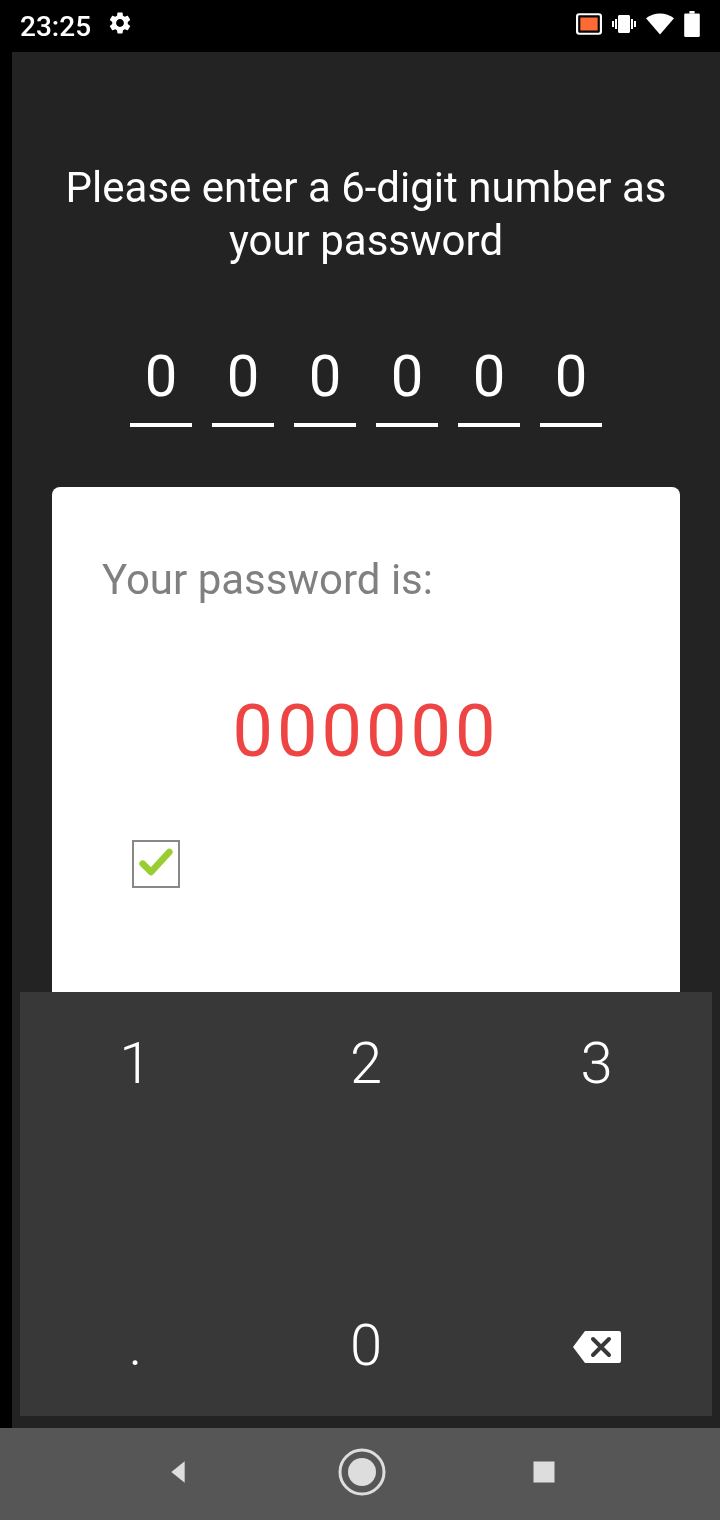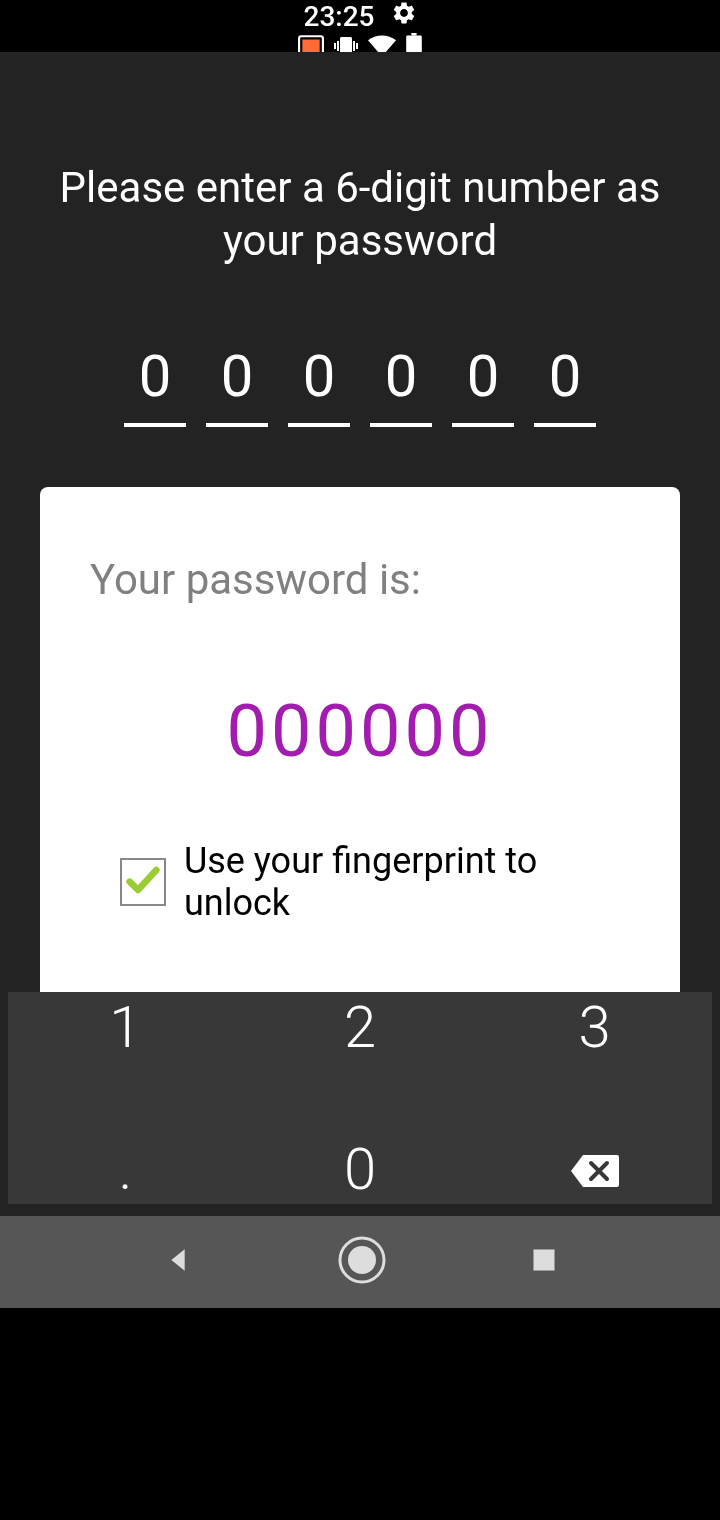--- a/index.html
+++ b/index.html
@@ -16,38 +16,38 @@
       position: relative;
     }
     .status-bar {
       height: 52px;
       background: #000;
       display: flex;
       align-items: center;
       justify-content: space-between;
       padding: 0 20px;
       color: #fff;
-      flex-direction: column;
     }
     .status-left {
       display: flex;
       align-items: center;
       gap: 16px;
       font-size: 28px;
       font-weight: 500;
     }
     .status-right {
       display: flex;
       align-items: center;
       gap: 10px;
     }
     .main-area {
       background: #232323;
-      height: 1164px;
+      height: 1376px;
       position: relative;
+      margin-left: 12px;
     }
     .instruction {
       color: #fff;
       font-size: 42px;
       text-align: center;
       padding: 110px 50px 0;
       line-height: 1.25;
       font-weight: 400;
     }
     .digit-row {
@@ -79,21 +79,21 @@
       background: #fff;
       border-radius: 8px;
       padding: 68px 50px 40px;
     }
     .dialog-title {
       color: #808080;
       font-size: 42px;
       font-weight: 400;
     }
     .password-display {
-      color: #a21caf;
+      color: #ef4444;
       font-size: 72px;
       text-align: center;
       margin-top: 85px;
       letter-spacing: 4px;
       font-weight: 400;
     }
     .checkbox-row {
       display: flex;
       align-items: center;
       gap: 18px;
@@ -238,21 +238,20 @@
     <div class="dialog-title">Your password is:</div>
     <div class="password-display">000000</div>
     <div class="checkbox-row">
       <div class="checkbox">
         <span>
           <svg width="40" height="40" viewBox="0 0 24 24">
               <path d="M4 13l5 5L20 6" stroke="#9acd32" stroke-width="4" fill="none" stroke-linecap="round" stroke-linejoin="round"></path>
             </svg>
         </span>
       </div>
-      <span class="checkbox-label">Use your fingerprint to unlock</span>
     </div>
     <div class="dialog-buttons">
       <button class="btn-reset">RESET</button>
       <button class="btn-confirm">CONFIRM</button>
     </div>
   </div>
 
   <div class="keypad">
     <div class="key">1</div>
     <div class="key">2</div>

